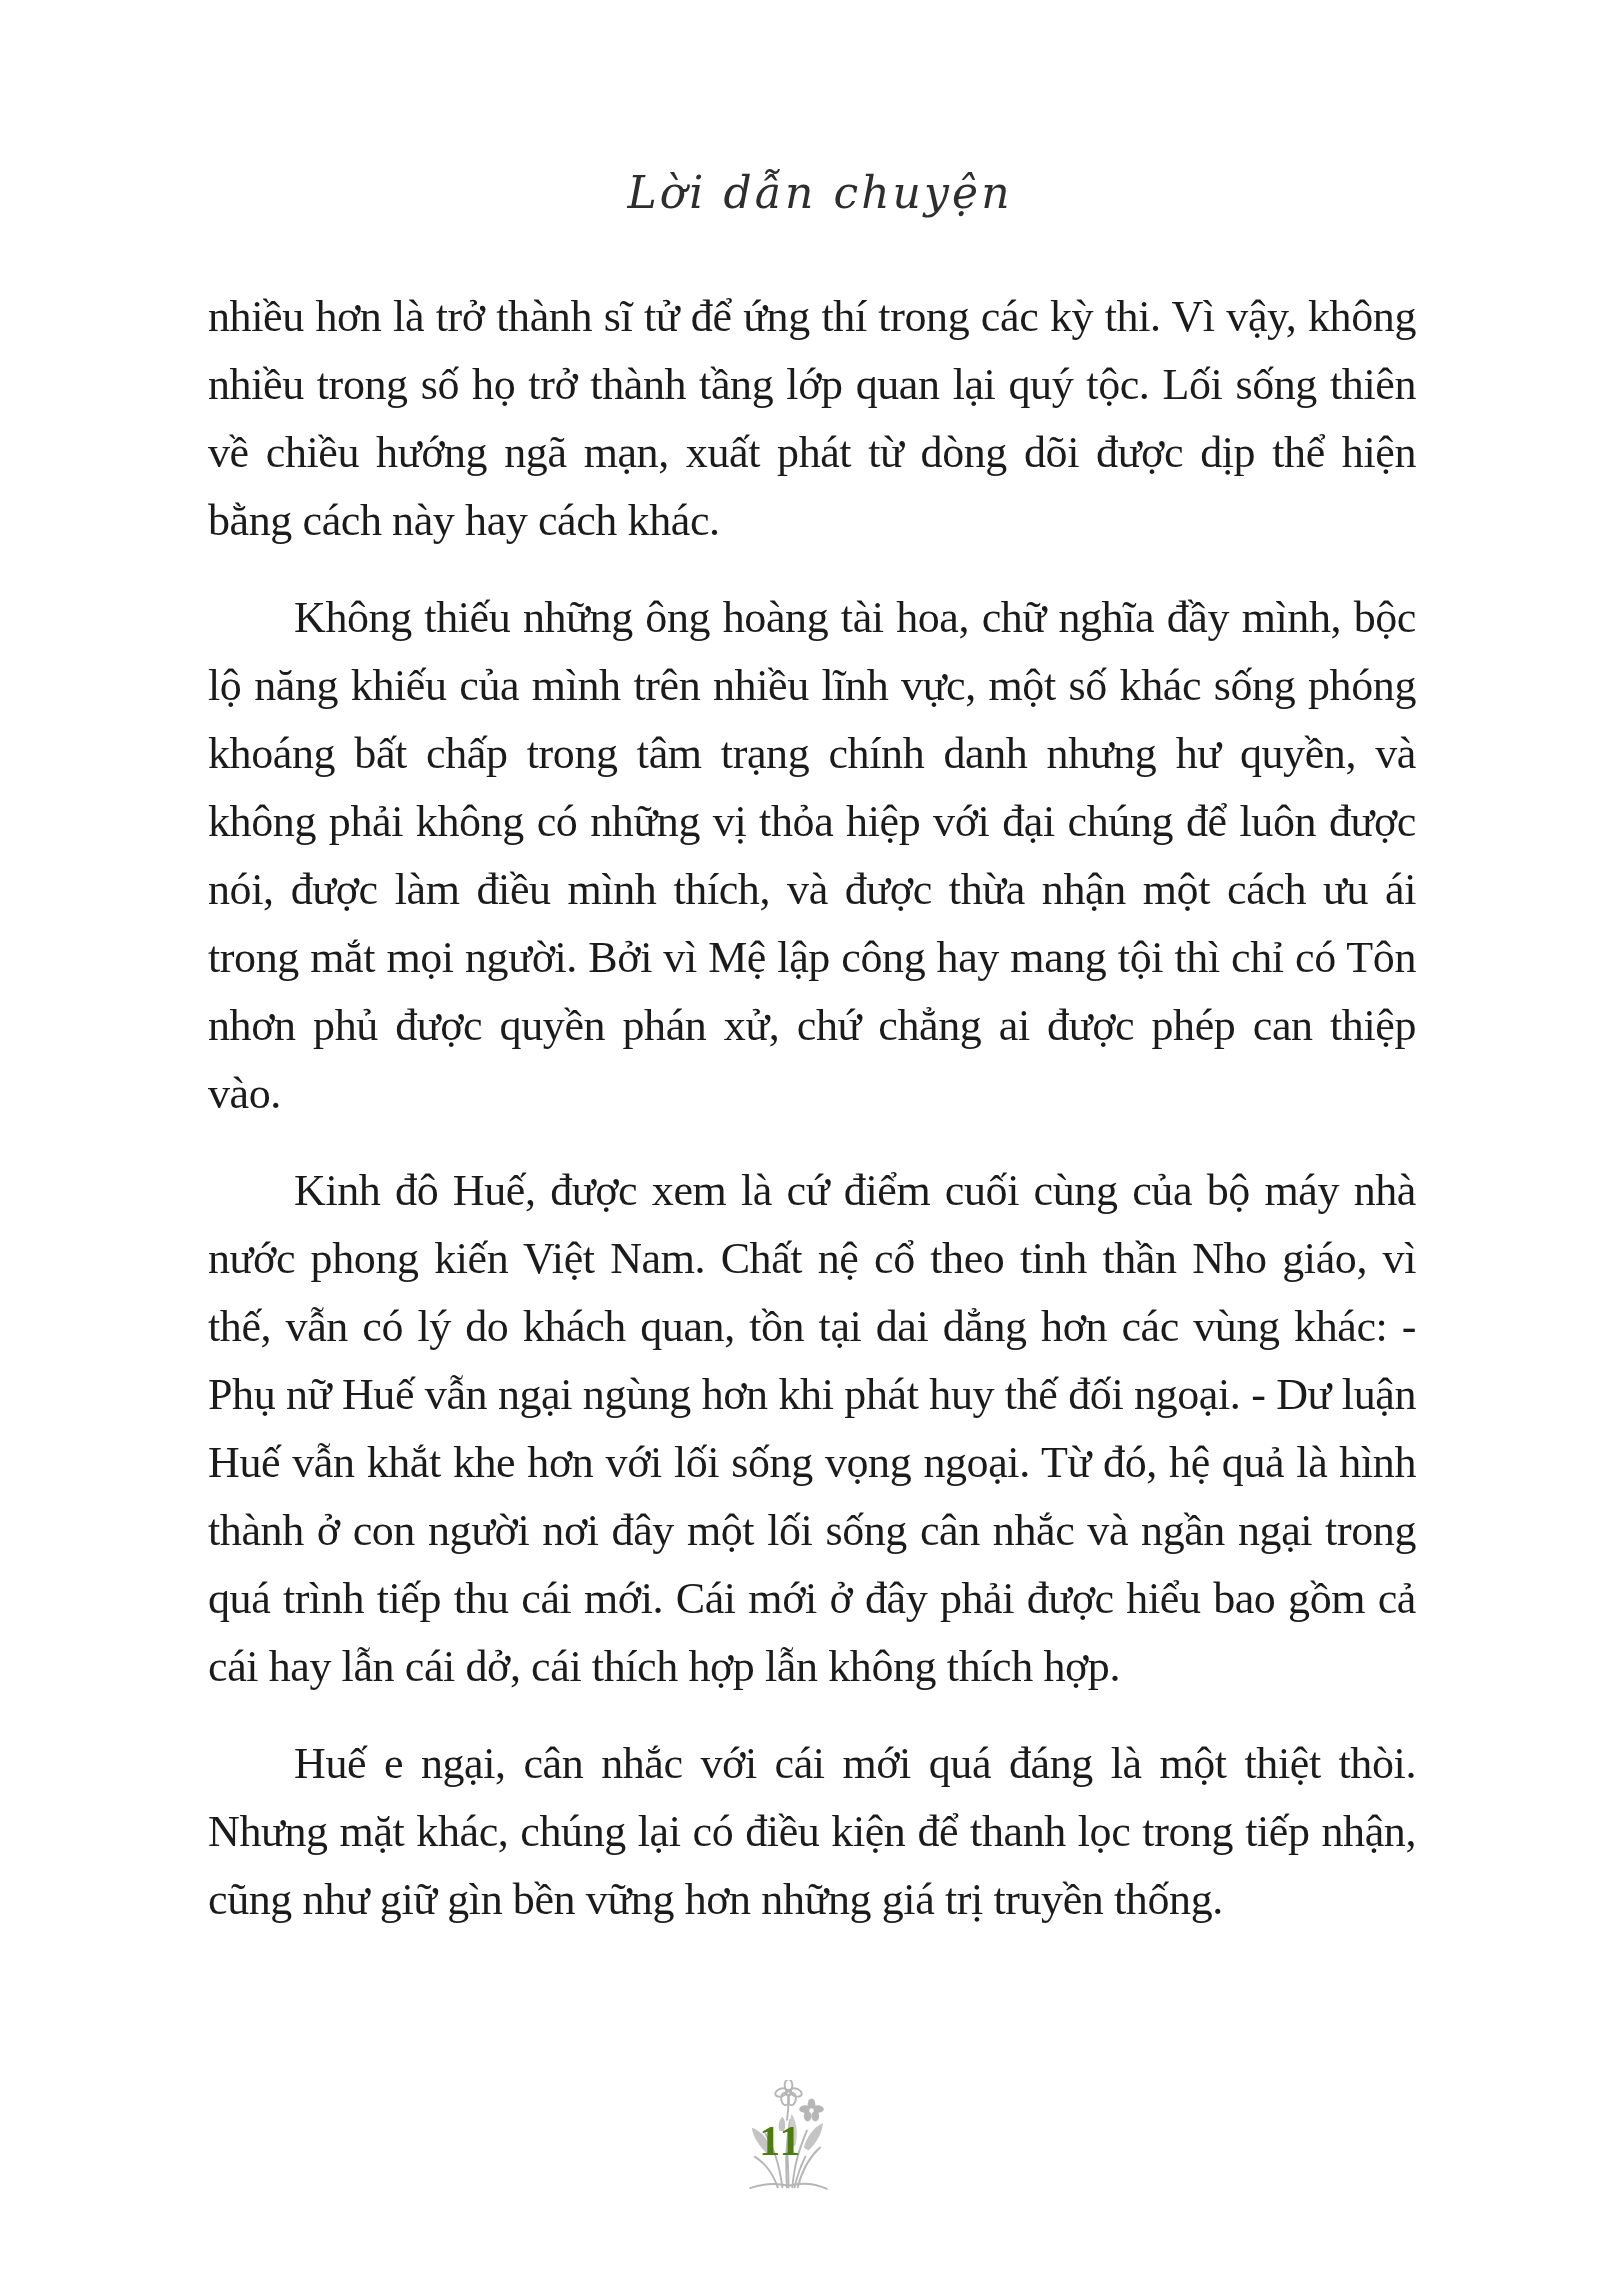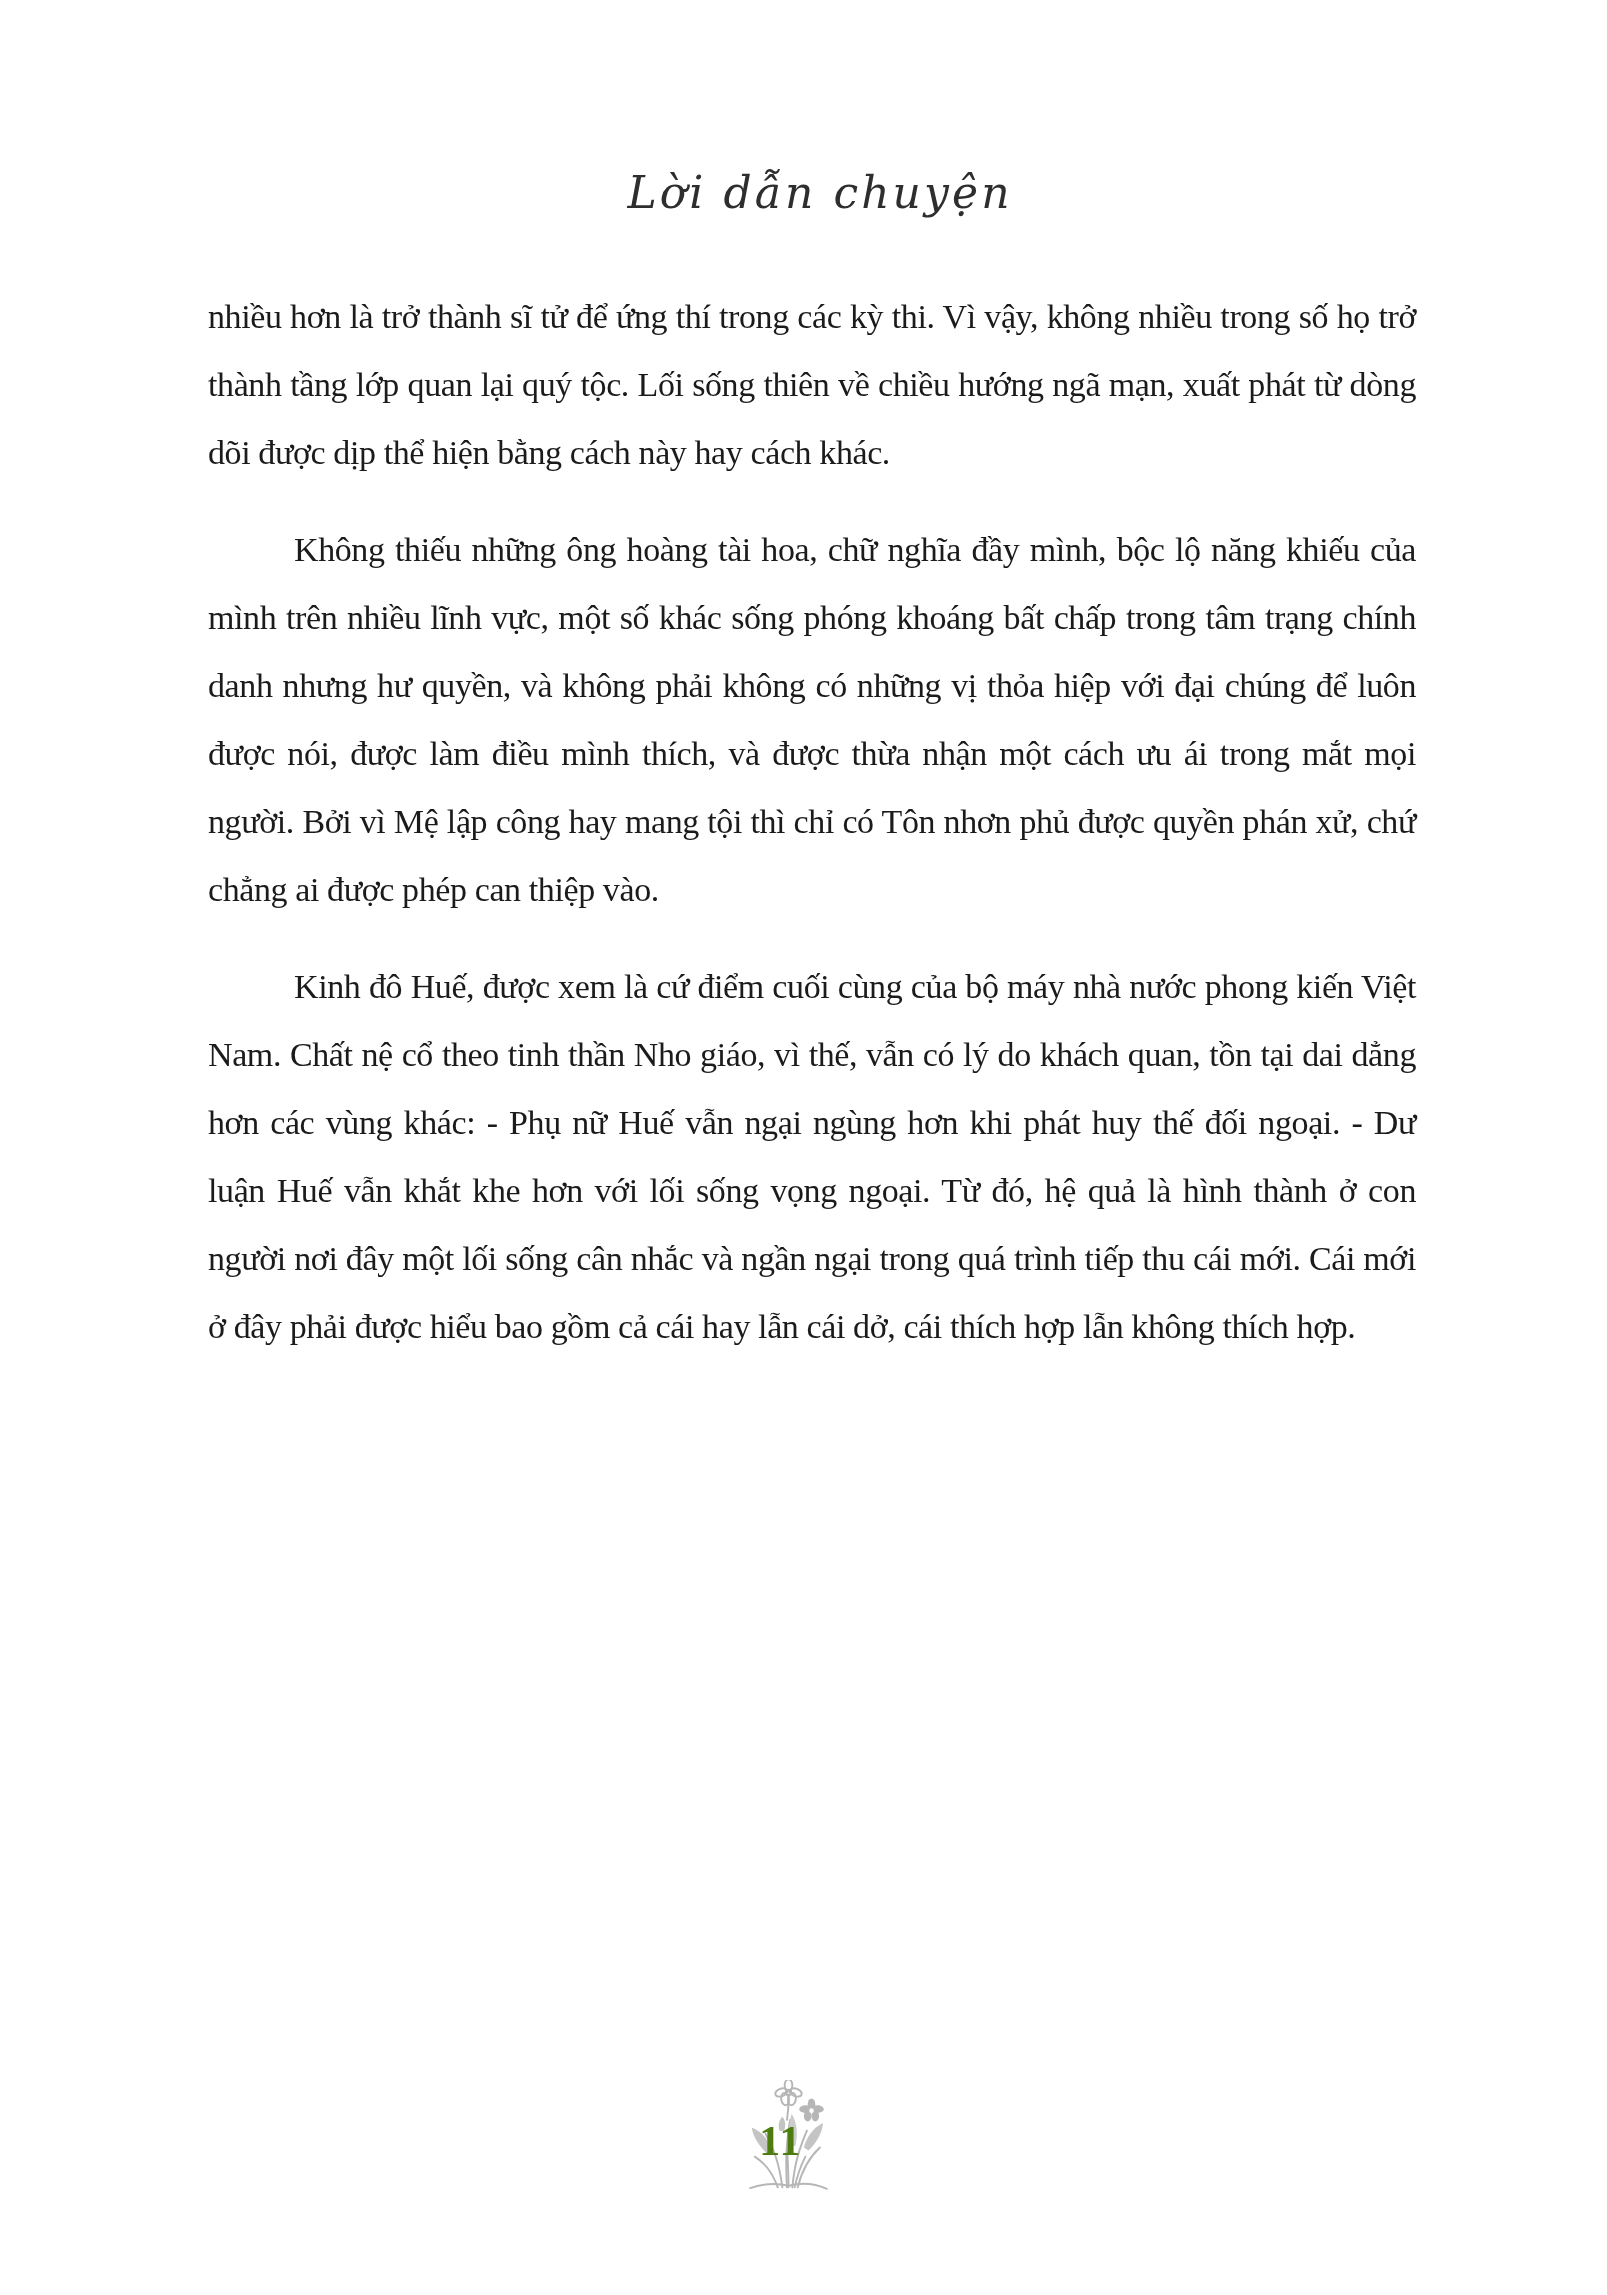--- a/index.html
+++ b/index.html
@@ -24,21 +24,21 @@
     letter-spacing: 3.1px;
     color: #2e2e2e;
     padding-left: 16px;
   }
   .body-text {
     position: absolute;
     left: 208px;
     top: 283px;
     width: 1208px;
     text-align: justify;
-    font-size: 34px;
+    font-size: 44px;
     line-height: 68px;
     letter-spacing: -0.4px;
     color: #1b1b1b;
   }
   .para { margin: 0 0 29px 0; }
   .para.indent { text-indent: 86px; }
   .para:last-child { margin-bottom: 0; }
   .footer-ornament {
     position: absolute;
     left: 744px;
@@ -62,20 +62,21 @@
 <body>
 
 <div class="page">
 
   <div class="running-header">Lời dẫn chuyện</div>
 
   <div class="body-text">
     <p class="para">nhiều hơn là trở thành sĩ tử để ứng thí trong các kỳ thi. Vì vậy, không nhiều trong số họ trở thành tầng lớp quan lại quý tộc. Lối sống thiên về chiều hướng ngã mạn, xuất phát từ dòng dõi được dịp thể hiện bằng cách này hay cách khác.</p>
     <p class="para indent">Không thiếu những ông hoàng tài hoa, chữ nghĩa đầy mình, bộc lộ năng khiếu của mình trên nhiều lĩnh vực, một số khác sống phóng khoáng bất chấp trong tâm trạng chính danh nhưng hư quyền, và không phải không có những vị thỏa hiệp với đại chúng để luôn được nói, được làm điều mình thích, và được thừa nhận một cách ưu ái trong mắt mọi người. Bởi vì Mệ lập công hay mang tội thì chỉ có Tôn nhơn phủ được quyền phán xử, chứ chẳng ai được phép can thiệp vào.</p>
     <p class="para indent">Kinh đô Huế, được xem là cứ điểm cuối cùng của bộ máy nhà nước phong kiến Việt Nam. Chất nệ cổ theo tinh thần Nho giáo, vì thế, vẫn có lý do khách quan, tồn tại dai dẳng hơn các vùng khác: - Phụ nữ Huế vẫn ngại ngùng hơn khi phát huy thế đối ngoại. - Dư luận Huế vẫn khắt khe hơn với lối sống vọng ngoại. Từ đó, hệ quả là hình thành ở con người nơi đây một lối sống cân nhắc và ngần ngại trong quá trình tiếp thu cái mới. Cái mới ở đây phải được hiểu bao gồm cả cái hay lẫn cái dở, cái thích hợp lẫn không thích hợp.</p>
+    <p class="para indent">Huế e ngại, cân nhắc với cái mới quá đáng là một thiệt thòi. Nhưng mặt khác, chúng lại có điều kiện để thanh lọc trong tiếp nhận, cũng như giữ gìn bền vững hơn những giá trị truyền thống.</p>
   </div>
 
   <div class="footer-ornament">
     <span>
       <svg viewBox="0 0 116 150" xmlns="http://www.w3.org/2000/svg" fill="none" stroke="#b6b6b6" stroke-width="2.5" stroke-linecap="round">
 
         <path d="M8,141 Q35,132 58,138 Q84,131 108,142"></path>
 
         <path d="M50,140 C46,110 40,92 28,70"></path>
         <path d="M56,140 C54,104 55,84 60,52"></path>

